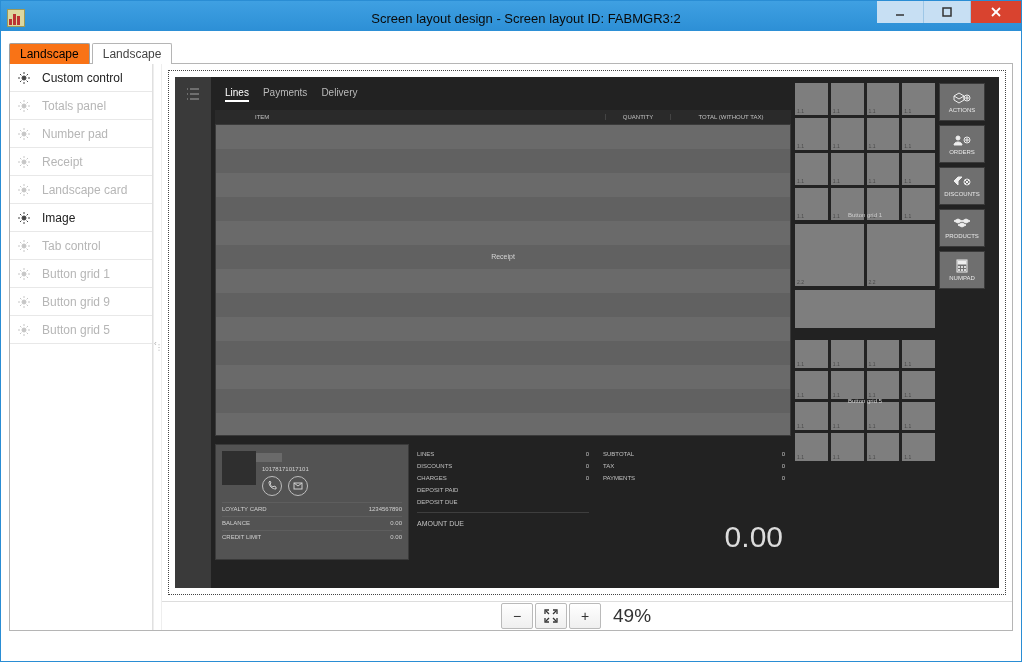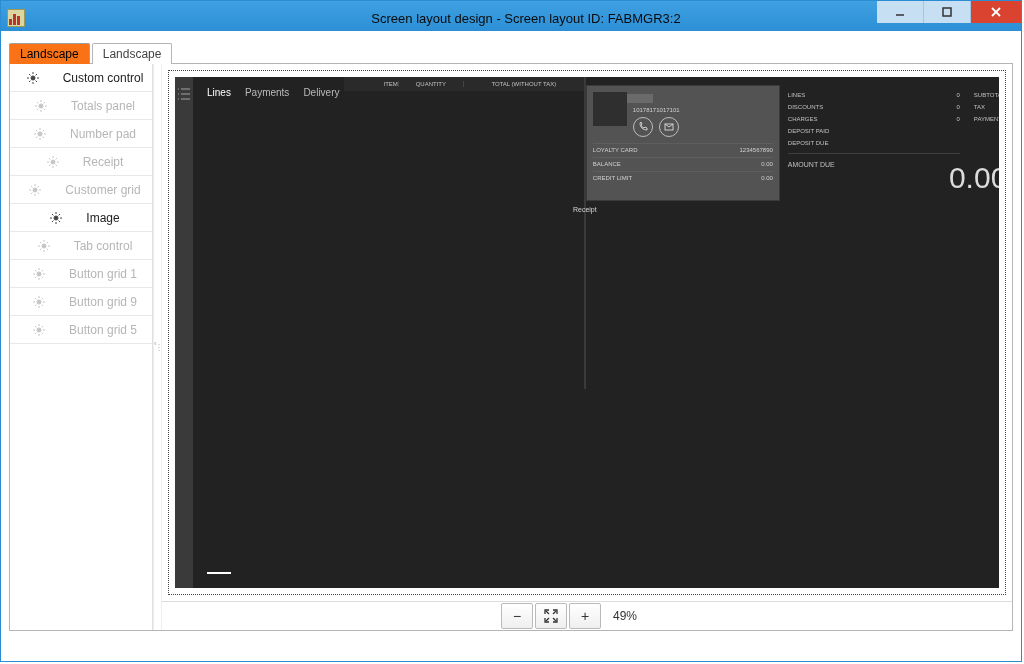--- a/index.html
+++ b/index.html
@@ -32,22 +32,22 @@
     padding:3px 10px; border:1px solid #b5b5b5; border-bottom:none; background:#fff; font-size:12px; color:#444; margin-right:2px;
     border-top-left-radius:2px; border-top-right-radius:2px; position:relative; top:1px;
   }
   .tabhdr .tab.active { background:#f97316; color:#000; z-index:2; border-color:#a0a0a0; }
 
   .tabpage { border:1px solid #b5b5b5; height:566px; display:flex; }
 
   
   .toolbox { width:142px; border-right:1px solid #e0e0e0; background:#fff; position:relative;}
   .toolitem {
-    height:27px; border-bottom:1px solid #e8e8e8; display:flex; align-items:center; padding-left:8px; gap:24px;
-    color:#b6b6b6; font-size:12px; cursor:default;justify-content:center;
+    height:27px; border-bottom:1px solid #e8e8e8; display:flex; align-items:center; padding-left:8px; gap:12px;
+    color:#b6b6b6; font-size:12px; cursor:default;
   }
   .toolitem.enabled { color:#222; }
   .gear { width:12px; height:12px; }
   .gear svg { display:block; }
   .toolitem.enabled .gear svg path, .toolitem.enabled .gear svg circle { stroke:#444; fill:#444;}
   .toolitem .gear svg path, .toolitem .gear svg circle { stroke:#c6c6c6; fill:#c6c6c6;}
 
   .splitter { width:7px; background:#fff; border-left:1px solid #eee; border-right:1px solid #eee; position:relative;}
   .splitter .grip { position:absolute; top:50%; left:1px; font-size:8px; color:#aaa; transform:translateY(-50%); letter-spacing:-1px;}
   .splitter .grip::before{content:"‹"; position:absolute; left:-1px; top:-4px;}
@@ -78,21 +78,21 @@
   .pos > * { position:relative; z-index:1; }
 
   .pos-row { display:flex; height:100%; }
   .left-strip {
     width:36px; background:#3a3a3a;
   }
   .left-strip .checklist-icon {
     width:18px; height:18px; margin:8px auto; opacity:.7;
   }
 
-  .pos-main { flex:1; display:flex; flex-direction:row; padding:0 4px 6px 4px;border-radius:16px; }
+  .pos-main { flex:1; display:flex; flex-direction:column; padding:0 4px 6px 4px;border-radius:16px; }
 
   .pos-tabs { display:flex; gap:14px; padding:10px 4px 8px 10px; color:#bababa; font-size:10px;}
   .pos-tabs .t { cursor:default; }
   .pos-tabs .t.active { color:#fff; border-bottom:2px solid #fff; padding-bottom:2px;}
 
   .receipt-hdr { display:flex; background:#2a2a2a; height:14px; align-items:center; font-size:6px; color:#c0c0c0;}
   .receipt-hdr .col-item { flex:1; padding-left:40px;}
   .receipt-hdr .col-q { width:64px; text-align:center; border-left:1px solid #444; border-right:1px solid #444;}
   .receipt-hdr .col-t { width:120px; text-align:center;}
   .receipt-body {
@@ -147,21 +147,21 @@
 
   
   .zoombar {
     height:28px; border-top:1px solid #ddd; display:flex; align-items:center; justify-content:center; gap:2px;
     background:#fff;
   }
   .zbtn {
     width:30px; height:24px; border:1px solid #bababa; background:linear-gradient(#fff,#efefef);
     display:flex; align-items:center; justify-content:center; font-size:14px; color:#333; border-radius:2px;
   }
-  .zoomval { margin-left:10px; font-size:12px; color:#333; width:60px; text-align:left;}
+  .zoomval { margin-left:10px; font-size:19px; color:#333; width:60px; text-align:left;}
 
 </style>
 </head>
 <body>
 
 <div class="win">
 
   <div class="titlebar">
     <div class="app-icon">
       <div class="bars">
@@ -237,21 +237,21 @@
             </span>
           <span>Receipt</span>
         </div>
         <div class="toolitem">
           <span class="gear">
               <svg viewBox="0 0 12 12">
                 <circle cx="6" cy="6" r="2" fill="none" stroke-width="1"></circle>
                 <path d="M6 0v2M6 10v2M0 6h2M10 6h2M2 2l1.4 1.4M8.6 8.6L10 10M10 2 8.6 3.4M3.4 8.6 2 10" stroke-width="1"></path>
               </svg>
             </span>
-          <span>Customer grid</span>
+          <span>Landscape card</span>
         </div>
         <div class="toolitem enabled">
           <span class="gear">
               <svg viewBox="0 0 12 12">
                 <circle cx="6" cy="6" r="2" fill="none" stroke-width="1"></circle>
                 <path d="M6 0v2M6 10v2M0 6h2M10 6h2M2 2l1.4 1.4M8.6 8.6L10 10M10 2 8.6 3.4M3.4 8.6 2 10" stroke-width="1"></path>
               </svg>
             </span>
           <span>Image</span>
         </div>

